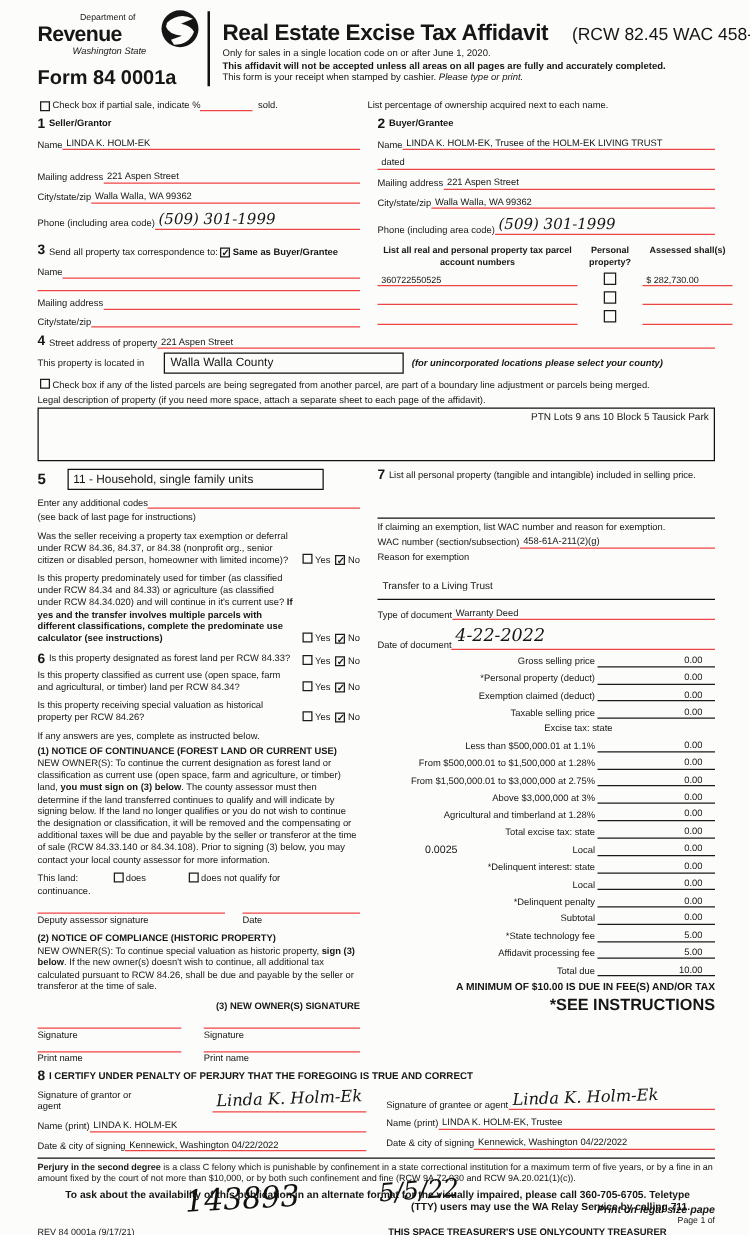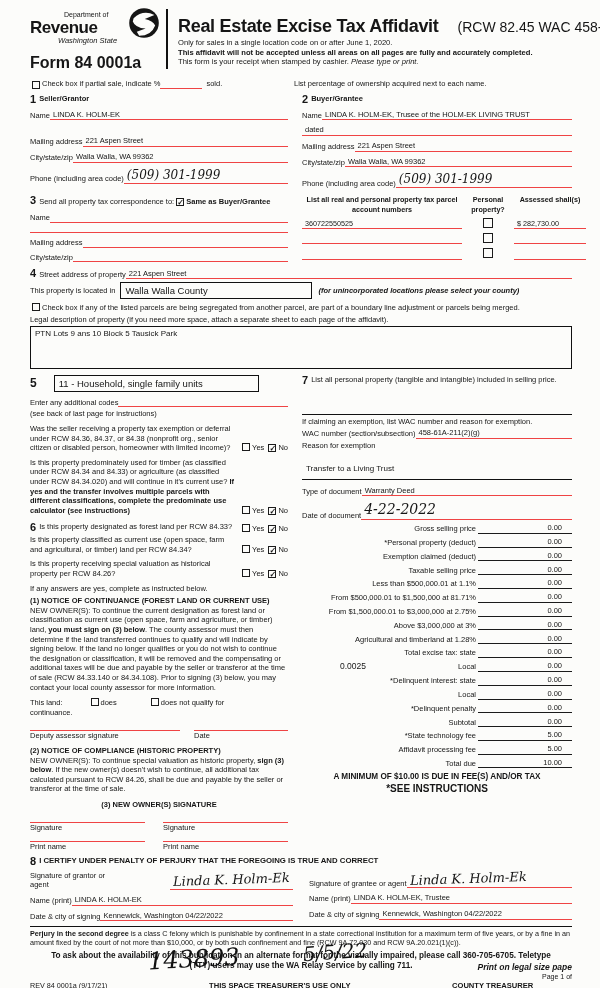--- a/index.html
+++ b/index.html
@@ -7,21 +7,21 @@
   .page {
     width:600px; height:988px; margin:0 auto; position:relative; overflow:hidden;
     background:#fcfcfa; color:#161616;
     font-family:"Liberation Sans", sans-serif; font-size:7.5px; line-height:1.28;
   }
   .inner { padding:7px 28px 0 30px; }
   .flex { display:flex; }
   .grow { flex:1; }
   .b { font-weight:bold; }
   .i { font-style:italic; }
-  .c { text-align:center; }
+  .c { text-align:right; }
   .u { border-bottom:1px solid #ef4444; }
   .val { padding:0 3px; white-space:nowrap; }
   .secnum { font-weight:bold; font-size:11px; margin-right:3px; line-height:1; }
   .field { display:flex; align-items:flex-end; margin-top:5px; }
   .cb { display:inline-block; width:8px; height:8px; border:1px solid #1b1b1b;
         font-size:8px; line-height:7px; text-align:center; vertical-align:-1px;
         margin:0 2px; font-weight:bold; flex:none; }
   .yn { white-space:nowrap; align-self:flex-end; margin-left:4px; }
   .hw { font-family:"DejaVu Serif", serif; font-style:italic; }
   
@@ -45,21 +45,21 @@
   .qrow { display:flex; margin-top:5px; }
   
   .ptab { font-size:7.2px; }
   .ptab .phead { display:flex; font-weight:bold; text-align:center; }
   .prow { display:flex; align-items:flex-end; margin-top:4px; }
   .pc1 { width:160px; flex:none; }
   .pc2 { width:52px; flex:none; text-align:center; }
   .pc3 { width:72px; flex:none; }
   
   .selbox { border:1.5px solid #111; padding:2px 4px 1px 4px; font-size:9.5px; }
-  .legalbox { border:1.2px solid #111; height:43px; padding:2px 4px; font-size:8px; margin-top:1px; }
+  .legalbox { border:1.2px solid #111; height:43px; padding:2px 4px; font-size:8px; margin-top:1px;text-align:right; }
   
   .trow { display:flex; align-items:flex-end; margin-top:3.2px; }
   .tlabel { margin-left:auto; white-space:nowrap; padding-right:2px; }
   .tval { flex:none; width:94px; border-bottom:1px solid #1b1b1b; text-align:right; padding-right:10px; white-space:nowrap; }
   .tval.noline { border-bottom:none; }
   .tpre { white-space:nowrap; margin-left:38px; font-size:8.5px; }
   
   .sigcols { display:flex; gap:16px; margin-top:2px; }
   .sigcol { flex:1; }
   .scrpt { font-size:13px; transform:rotate(-2deg); display:inline-block; white-space:nowrap; }
@@ -205,21 +205,21 @@
   </div>
 
   <div style="margin-top:6px;">
     <div class="field" style="margin-top:0;">
       <span class="secnum">4</span>
       <span>Street address of property</span>
       <span class="u grow val">221 Aspen Street</span>
     </div>
     <div class="flex" style="margin-top:3px; align-items:center;">
       <span>This property is located in</span>
-      <span class="selbox" style="width:192px; margin-left:5px;">Walla Walla County</span>
+      <span class="selbox" style="width:192px; margin-left:16px;">Walla Walla County</span>
       <span class="b i" style="margin-left:6px;">(for unincorporated locations please select your county)</span>
     </div>
     <div class="flex" style="margin-top:4px; align-items:flex-start;">
       <span class="cb"></span>
       <span>Check box if any of the listed parcels are being segregated from another parcel, are part of a boundary line adjustment or parcels being merged.</span>
     </div>
     <div style="margin-top:2px;">Legal description of property (if you need more space, attach a separate sheet to each page of the affidavit).</div>
     <div class="legalbox">PTN Lots 9 ans 10 Block 5 Tausick Park</div>
   </div>
 
@@ -354,25 +354,29 @@
             </div>
         <div class="trow">
               <span class="tlabel">Exemption claimed (deduct)</span>
               <span class="tval">0.00</span>
             </div>
         <div class="trow">
               <span class="tlabel">Taxable selling price</span>
               <span class="tval">0.00</span>
             </div>
         <div class="trow">
+              <span class="tlabel" style="padding-right:72px;">Excise tax: state</span>
+              <span class="tval noline" style="width:0;"></span>
+            </div>
+        <div class="trow">
               <span class="tlabel">Less than $500,000.01 at 1.1%</span>
               <span class="tval">0.00</span>
             </div>
         <div class="trow">
-              <span class="tlabel">From $500,000.01 to $1,500,000 at 81.71%</span>
+              <span class="tlabel">From $500,000.01 to $1,500,000 at 1.28%</span>
               <span class="tval">0.00</span>
             </div>
         <div class="trow">
               <span class="tlabel">From $1,500,000.01 to $3,000,000 at 2.75%</span>
               <span class="tval">0.00</span>
             </div>
         <div class="trow">
               <span class="tlabel">Above $3,000,000 at 3%</span>
               <span class="tval">0.00</span>
             </div>
@@ -412,21 +416,21 @@
         <div class="trow">
               <span class="tlabel">Affidavit processing fee</span>
               <span class="tval">5.00</span>
             </div>
         <div class="trow">
               <span class="tlabel">Total due</span>
               <span class="tval">10.00</span>
             </div>
       </div>
       <div class="b c" style="margin-top:4px; font-size:8.2px;">A MINIMUM OF $10.00 IS DUE IN FEE(S) AND/OR TAX</div>
-      <div class="b c" style="font-size:10px;">*SEE INSTRUCTIONS</div>
+      <div class="b c" style="font-size:13px;">*SEE INSTRUCTIONS</div>
     </div>
   </div>
 
   <div style="margin-top:4px;">
     <div class="flex" style="align-items:center;">
       <span class="secnum">8</span>
       <span class="b" style="font-size:7.8px;">I CERTIFY UNDER PENALTY OF PERJURY THAT THE FOREGOING IS TRUE AND CORRECT</span>
     </div>
     <div class="sigcols">
       <div class="sigcol">

